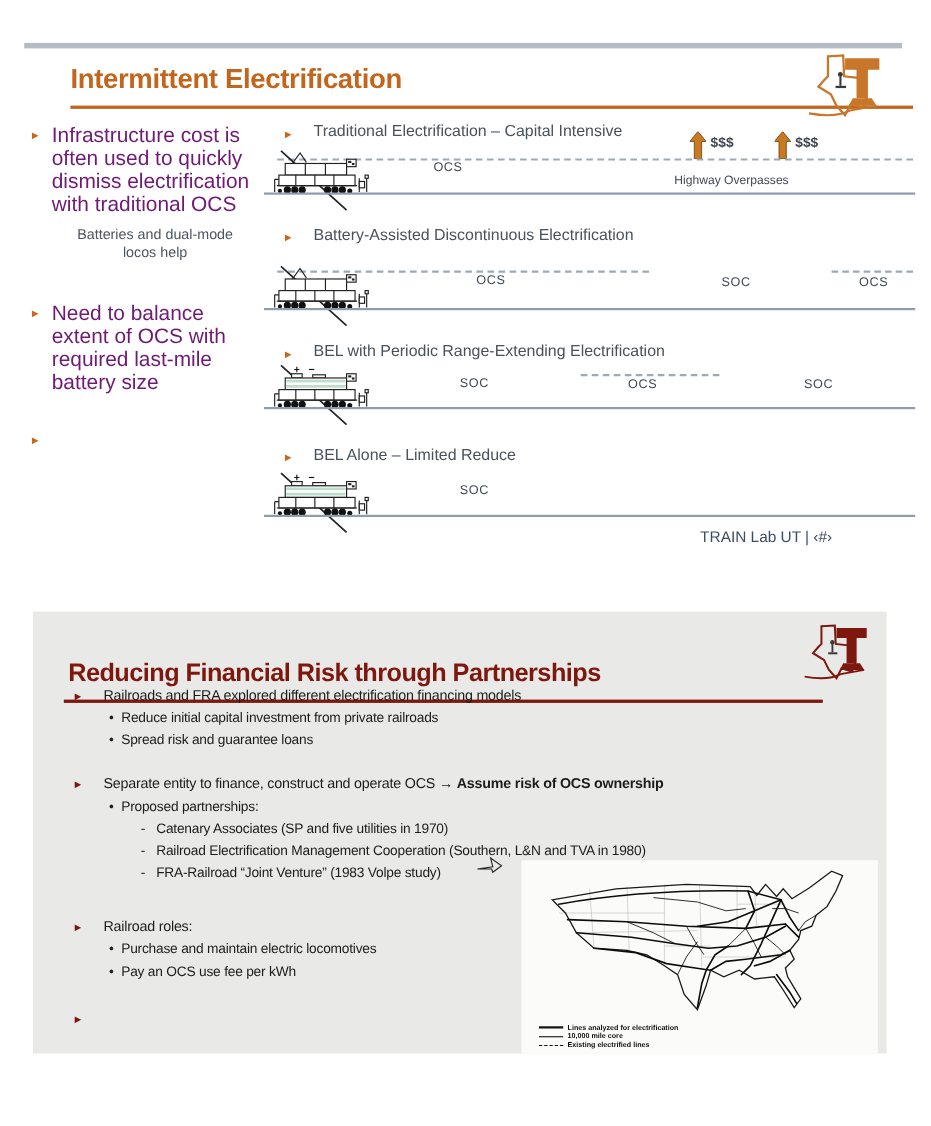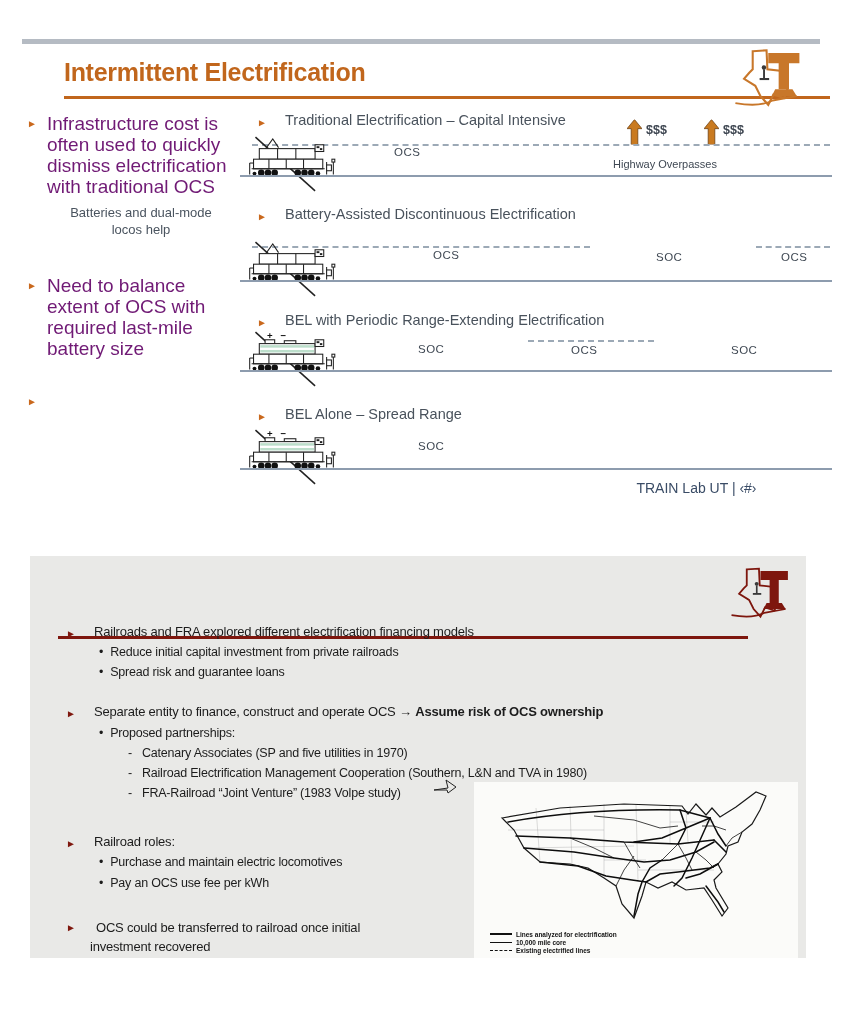--- a/index.html
+++ b/index.html
@@ -188,31 +188,32 @@
   <div class="abs wire" style="left:528px;top:340px;width:126px"></div>
   <span class="abs wlabel" style="left:418px;top:343px">SOC</span>
   <span class="abs wlabel" style="left:571px;top:344px">OCS</span>
   <span class="abs wlabel" style="left:731px;top:344px">SOC</span>
   <svg class="abs train" style="left:242px;top:331px" viewBox="0 0 104 58">
       <use href="#locoB"></use>
     </svg>
   <div class="abs track" style="left:240px;top:370px;width:592px"></div>
 
   <span class="abs tri tri1" style="left:257px;top:412px">►</span>
-  <div class="abs rhead" style="left:285px;top:406px">BEL Alone – Spread Range</div>
+  <div class="abs rhead" style="left:285px;top:406px">BEL Alone – Limited Reduce</div>
   <span class="abs wlabel" style="left:418px;top:440px">SOC</span>
   <svg class="abs train" style="left:242px;top:429px" viewBox="0 0 104 58">
       <use href="#locoB"></use>
     </svg>
   <div class="abs track" style="left:240px;top:468px;width:592px"></div>
 
   <div class="abs foot" style="left:600px;top:480px;width:193px">TRAIN Lab UT | ‹#›</div>
 
   <div class="abs s2box"></div>
 
+  <div class="abs s2-title">Reducing Financial Risk through Partnerships</div>
   <div class="abs s2-rule"></div>
   <svg class="abs logo2" style="left:730px;top:560px;width:64px;height:66px" viewBox="0 0 84 74">
       <use href="#txlogo"></use>
     </svg>
 
   <span class="abs tri tri2" style="left:66px;top:629px">►</span>
   <div class="abs b2t" style="left:94px;top:624px">Railroads and FRA explored different electrification financing models</div>
   <div class="abs s2sub dot" style="left:99px;top:645px"><span>Reduce initial capital investment from private railroads</span></div>
   <div class="abs s2sub dot" style="left:99px;top:665px"><span>Spread risk and guarantee loans</span></div>
 
@@ -224,21 +225,20 @@
   <div class="abs s2sub dash" style="left:128px;top:746px"><span>Catenary Associates (SP and five utilities in 1970)</span></div>
   <div class="abs s2sub dash" style="left:128px;top:766px"><span>Railroad Electrification Management Cooperation (Southern, L&amp;N and TVA in 1980)</span></div>
   <div class="abs s2sub dash" style="left:128px;top:786px"><span>FRA-Railroad “Joint Venture” (1983 Volpe study)</span></div>
 
   <span class="abs tri tri2" style="left:66px;top:839px">►</span>
   <div class="abs b2t" style="left:94px;top:834px">Railroad roles:</div>
   <div class="abs s2sub dot" style="left:99px;top:855px"><span>Purchase and maintain electric locomotives</span></div>
   <div class="abs s2sub dot" style="left:99px;top:876px"><span>Pay an OCS use fee per kWh</span></div>
 
   <span class="abs tri tri2" style="left:66px;top:923px">►</span>
-  <div class="abs b2t" style="left:90px;top:918px;width:300px;white-space:normal;text-indent:6px;line-height:19px">OCS could be transferred to railroad once initial investment recovered</div>
 
   <div class="abs mapcard">
     <svg width="324" height="182" viewBox="0 0 324 182">
 
       <g stroke="#999" stroke-width="0.35" fill="none">
         <path d="M62,26 L66,80 M96,24 L98,82 M130,22 L130,96 M162,22 L164,100 M196,24 L196,62 M212,28 L214,60"></path>
         <path d="M34,48 L130,48 M50,66 L160,64 M130,78 L172,78 M164,88 L240,88 M196,40 L240,40"></path>
       </g>
 
       <path d="M28,36 L86,26 L150,22 L208,24 L214,32 L222,22 L232,33 L238,26 L246,35 L262,25 L282,10 L292,14 L286,28 L278,42 L268,50 L264,60 L254,64 L252,72 L244,82 L248,90 L240,98 L242,106 L254,126 L248,134 L238,118 L230,106 L212,108 L198,100 L184,106 L172,100 L168,114 L160,136 L148,122 L142,104 L130,96 L114,86 L96,82 L66,80 L50,66 L40,48 L32,40 Z" fill="none" stroke="#1a1a1a" stroke-width="1.2"></path>

